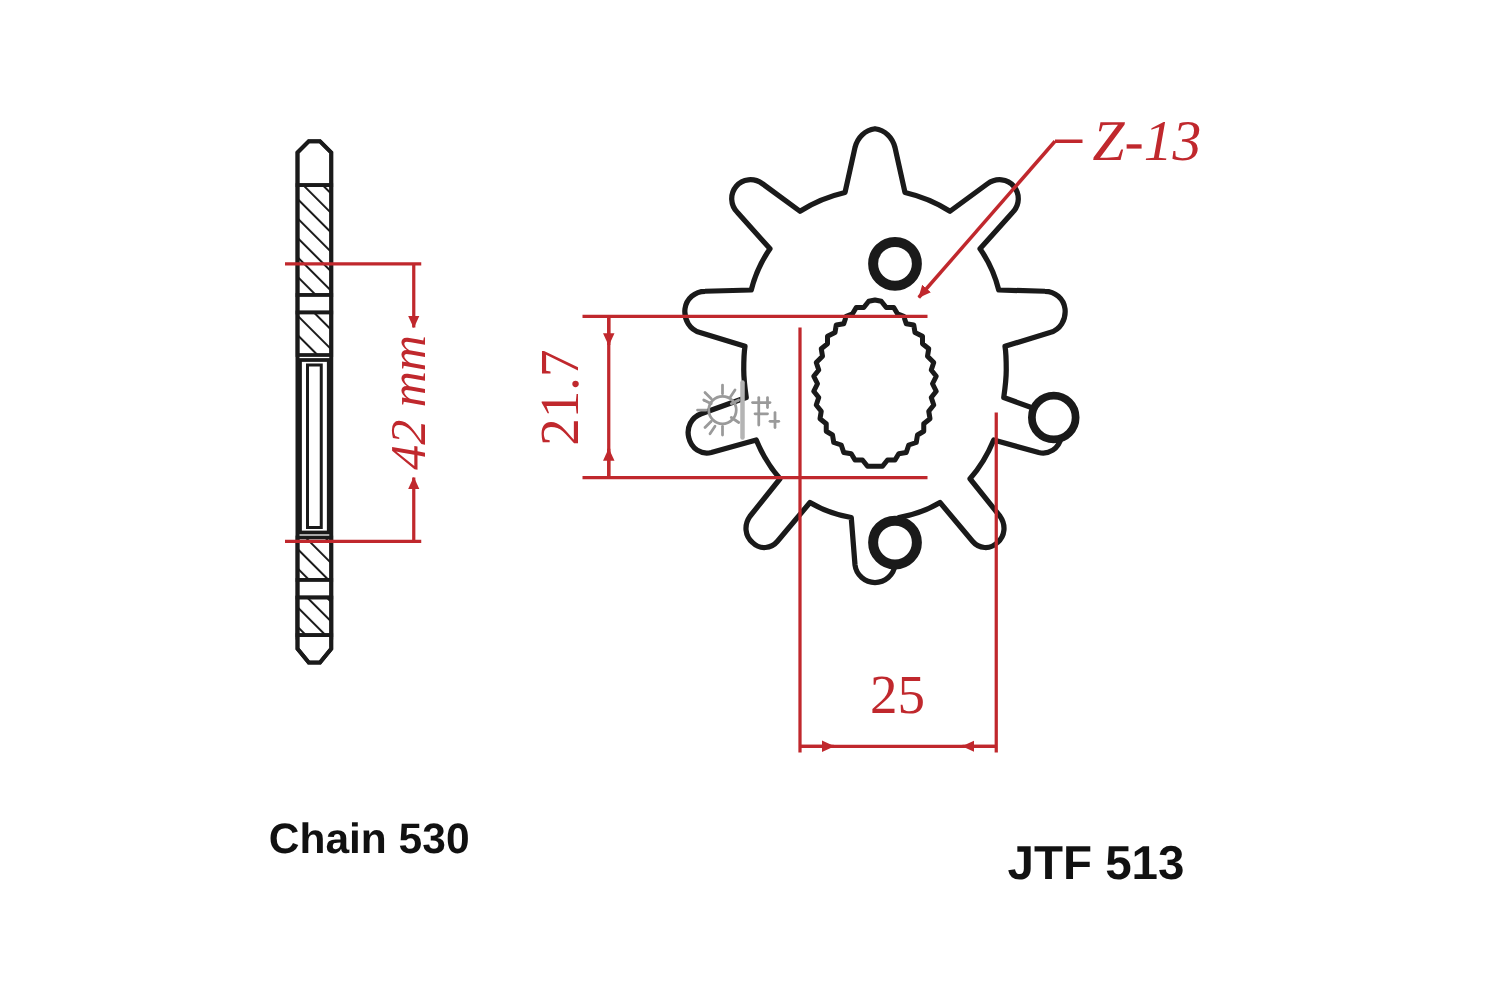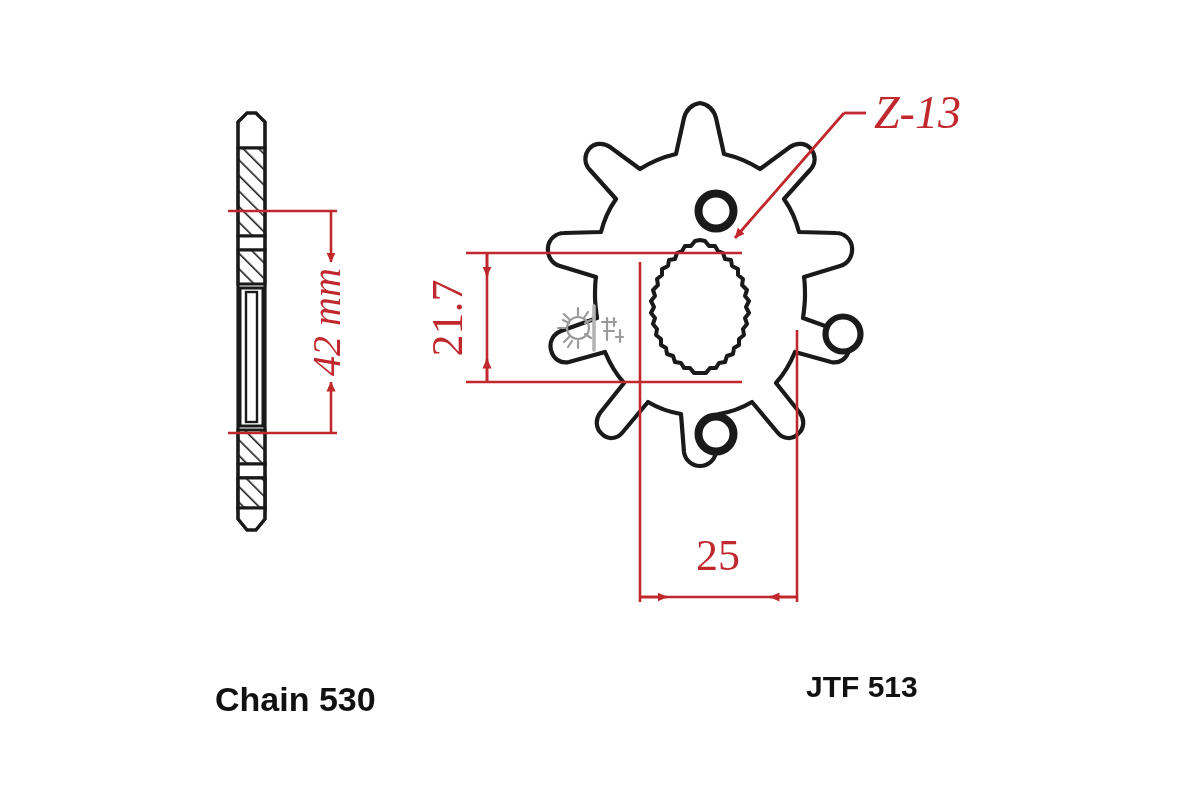--- a/index.html
+++ b/index.html
@@ -28,27 +28,27 @@
   .caption {
     position: absolute;
     font-family: "Liberation Sans", sans-serif;
     font-weight: bold;
     color: #111111;
     white-space: nowrap;
     letter-spacing: 0px;
   }
   #caption-chain {
     left: 215px;
-    top: 680px;
+    top: 652px;
     font-size: 34px;
   }
   #caption-part {
     left: 806px;
     top: 670px;
-    font-size: 30px;
+    font-size: 38px;
   }
 </style>
 </head>
 <body>
 
 <div id="drawing-root">
 
   <svg class="sheet" viewBox="0 0 1200 800" xmlns="http://www.w3.org/2000/svg">
 
     <defs>

